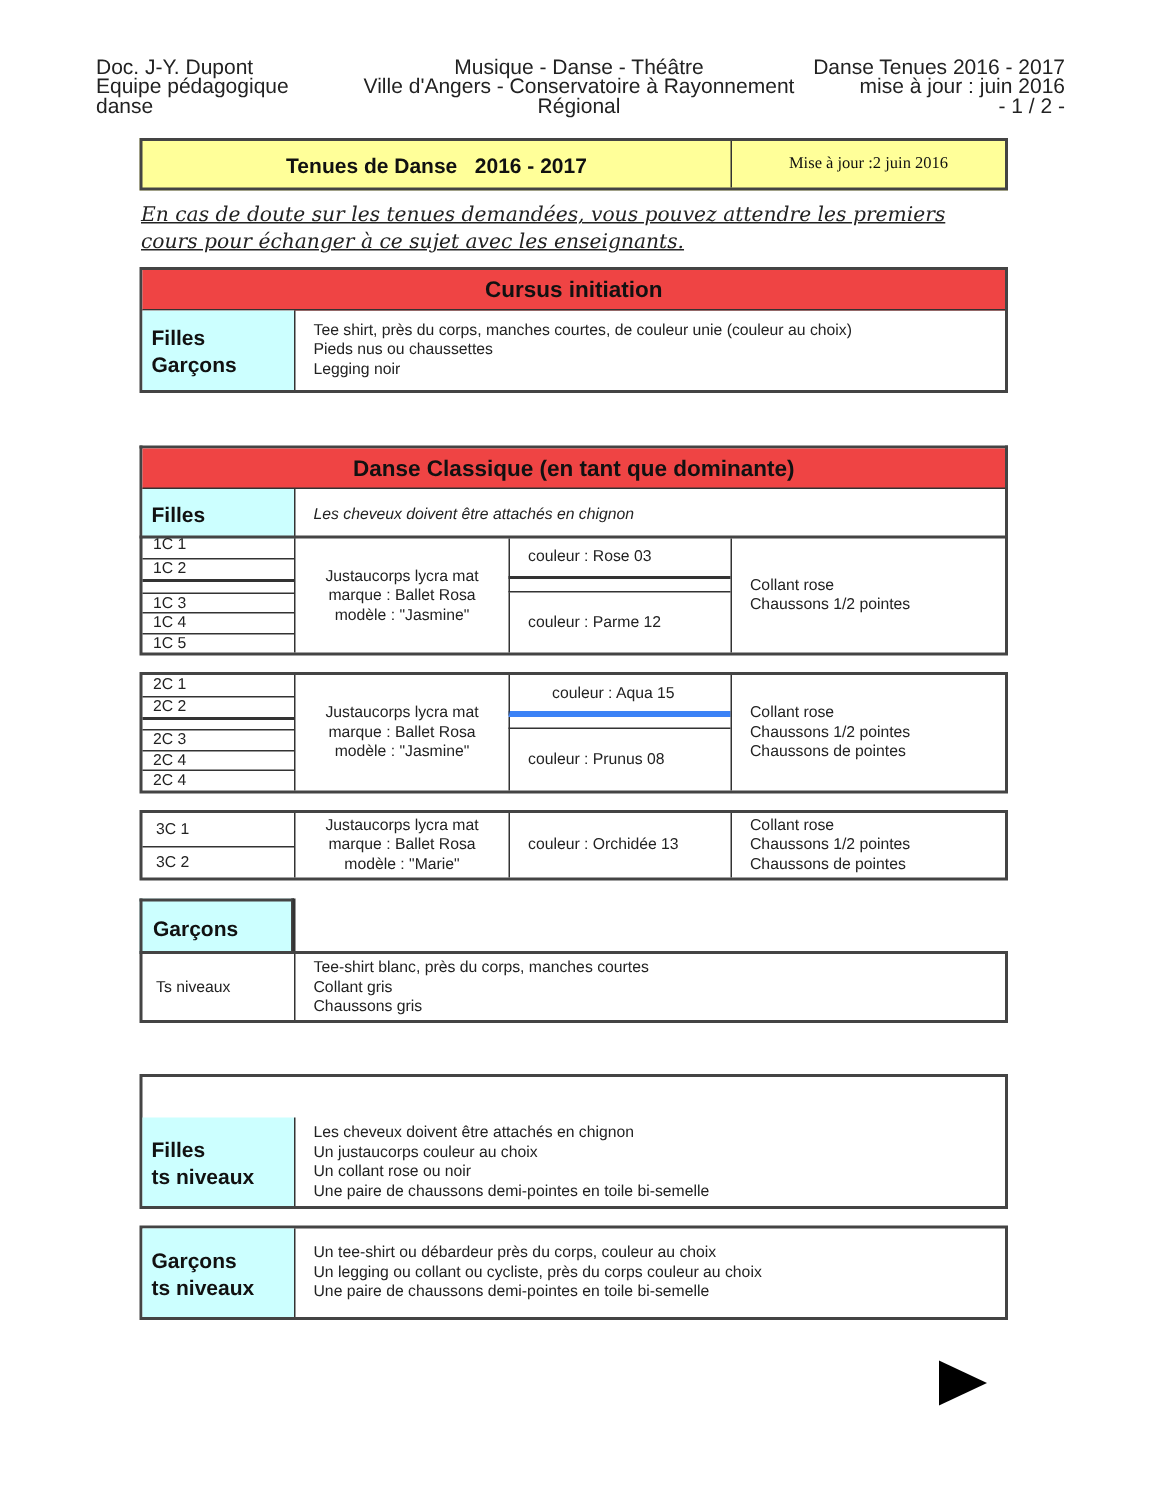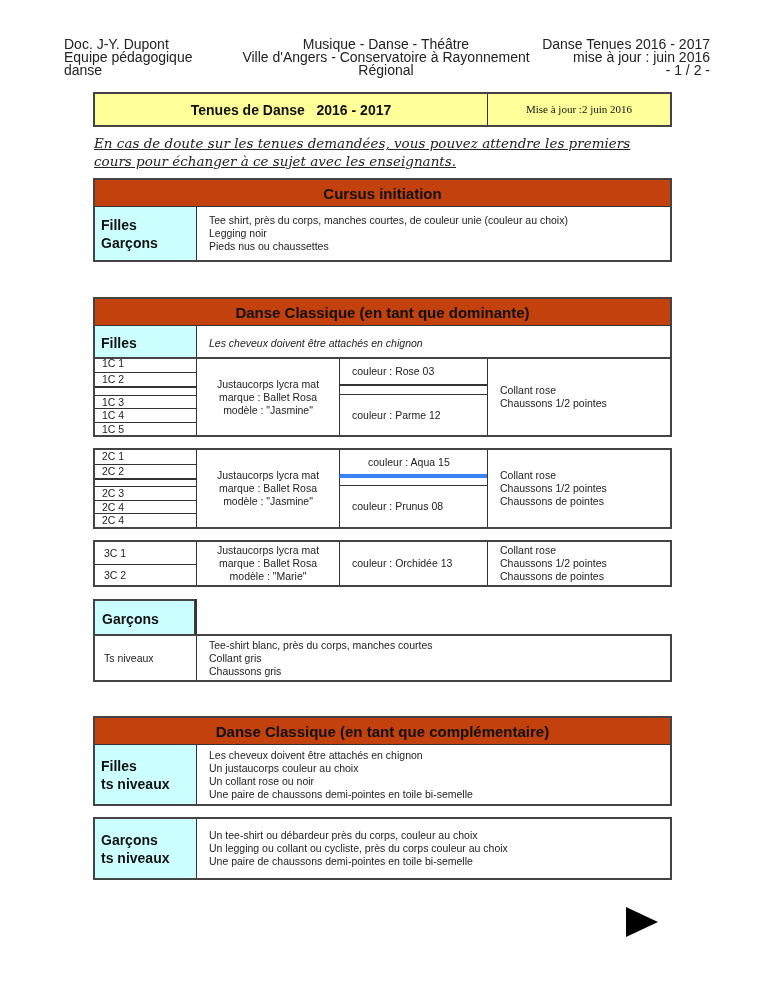--- a/index.html
+++ b/index.html
@@ -5,21 +5,21 @@
     html, body { margin: 0; padding: 0; background: #ffffff; }
     body { width: 768px; height: 994px; position: relative; overflow: hidden;
            font-family: "Liberation Sans", sans-serif; color: #111; }
     .abs { position: absolute; box-sizing: border-box; }
     .hdr { font-size: 14px; line-height: 13px; color: #222; }
     .b { border: 2px solid #444; }
     .bl { border-left: 1.5px solid #333; }
     .cell { position: absolute; box-sizing: border-box; }
     .txt { font-size: 10.5px; line-height: 13px; color: #222; }
     .yellow { background: #ffff99; }
-    .green { background: #c2410c; }
+    .green { background: #ef4444; }
     .cyan { background: #ccffff; }
     .sec-title { font-weight: bold; font-size: 15px; text-align: center; color: #111; }
     .label-b { font-weight: bold; font-size: 14px; line-height: 18px; color: #111; }
     .center { display: flex; align-items: center; justify-content: center; text-align: center; }
     .vcenter { display: flex; align-items: center; }
     .rowline { border-top: 1.5px solid #333; }
     .note { font-family: "DejaVu Serif", serif; font-style: italic; font-size: 13.5px; line-height: 18px; color: #222; }
   </style>
 </head>
 <body>
@@ -56,22 +56,22 @@
 <div class="abs b" style="left:93px; top:178px; width:579px; height:84px;">
   <div class="cell green center sec-title" style="left:0; top:0; width:575px; height:27px; border-bottom:1.5px solid #333;">
     <span>Cursus initiation</span>
   </div>
   <div class="cell cyan vcenter label-b" style="left:0; top:27px; width:101px; height:53px; padding-left:6px; flex-direction:column; align-items:flex-start; justify-content:center;">
     <span>Filles</span>
     <span>Garçons</span>
   </div>
   <div class="cell txt bl" style="left:101px; top:27px; width:474px; height:53px; padding:7px 0 0 12px;">
     <div>Tee shirt, près du corps, manches courtes, de couleur unie (couleur au choix)</div>
+    <div>Pieds nus ou chaussettes</div>
     <div>Legging noir</div>
-    <div>Pieds nus ou chaussettes</div>
   </div>
 </div>
 
 <div class="abs b" style="left:93px; top:297px; width:579px; height:62px; border-bottom:none;">
   <div class="cell green center sec-title" style="left:0; top:0; width:575px; height:27px; border-bottom:1.5px solid #333;">
     <span>Danse Classique (en tant que dominante)</span>
   </div>
   <div class="cell cyan vcenter label-b" style="left:0; top:27px; width:101px; height:33px; padding-left:6px;">
     <span>Filles</span>
   </div>
@@ -162,23 +162,20 @@
     <span>Ts niveaux</span>
   </div>
   <div class="cell txt bl" style="left:101px; top:0; width:474px; height:44px; padding-left:12px; display:flex; flex-direction:column; justify-content:center;">
     <div>Tee-shirt blanc, près du corps, manches courtes</div>
     <div>Collant gris</div>
     <div>Chaussons gris</div>
   </div>
 </div>
 
 <div class="abs b" style="left:93px; top:716px; width:579px; height:90px;">
-  <div class="cell green center sec-title" style="left:0; top:0; width:575px; height:27px; border-bottom:1.5px solid #333;">
-    <span>Danse Classique (en tant que complémentaire)</span>
-  </div>
   <div class="cell cyan label-b" style="left:0; top:27px; width:101px; height:59px; padding-left:6px; display:flex; flex-direction:column; justify-content:center;">
     <span>Filles</span>
     <span>ts niveaux</span>
   </div>
   <div class="cell txt bl" style="left:101px; top:27px; width:474px; height:59px; padding-left:12px; display:flex; flex-direction:column; justify-content:center;">
     <div>Les cheveux doivent être attachés en chignon</div>
     <div>Un justaucorps couleur au choix</div>
     <div>Un collant rose ou noir</div>
     <div>Une paire de chaussons demi-pointes en toile bi-semelle</div>
   </div>

